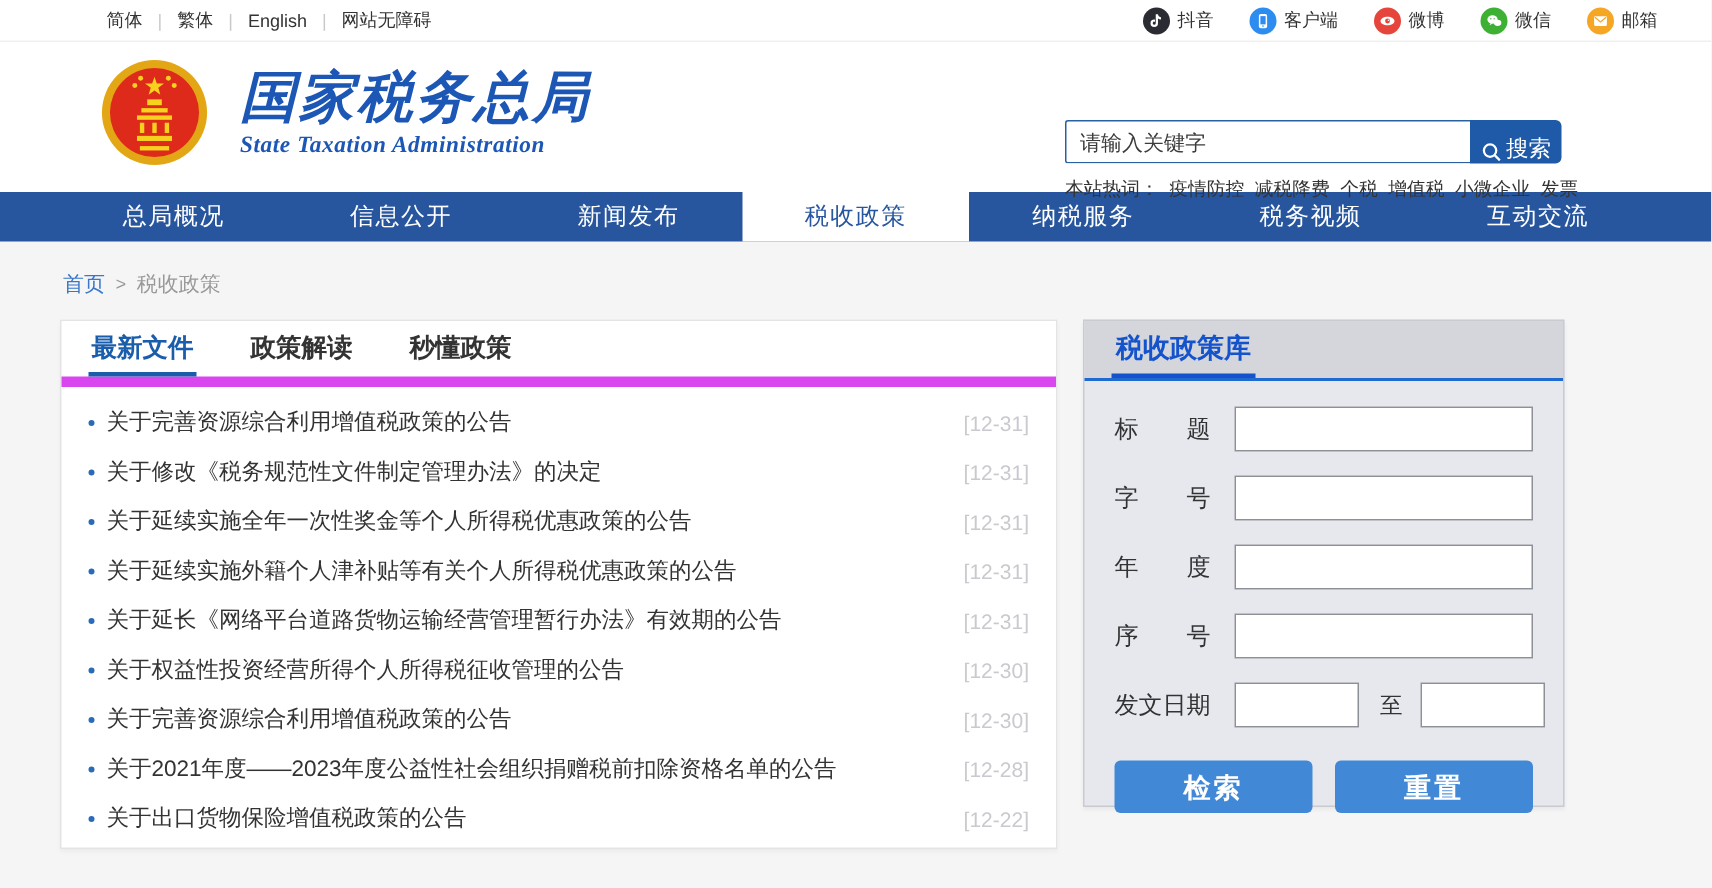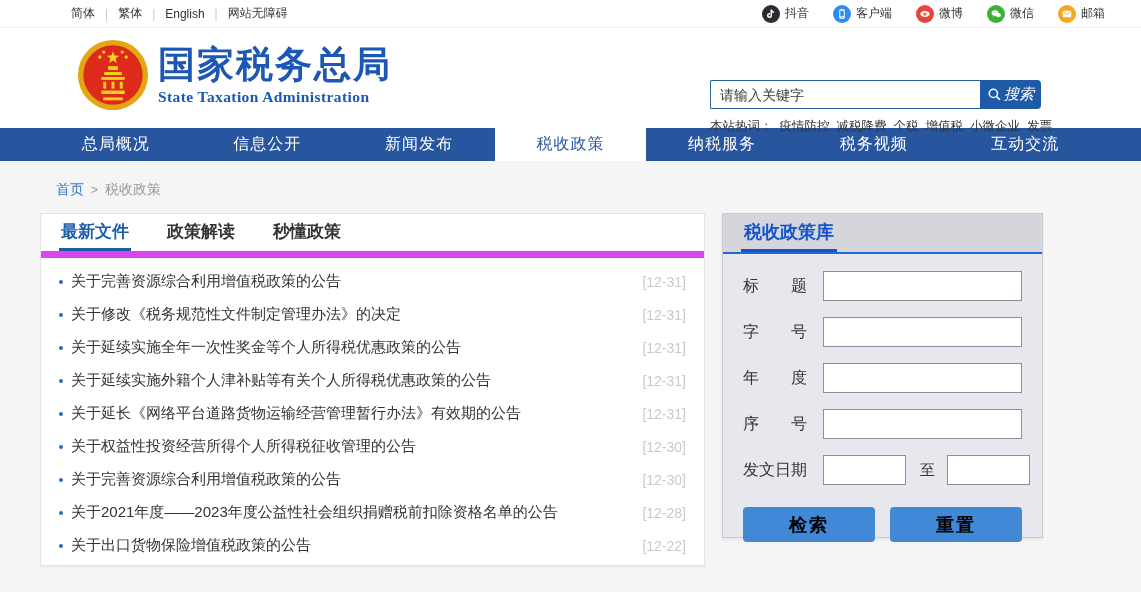--- a/index.html
+++ b/index.html
@@ -12,43 +12,43 @@
   .lang-links { display:flex; align-items:center; gap:10px;margin-left:36px; }
   .lang-links a { color:#333; text-decoration:none; cursor:pointer; }
   .lang-links .sep { color:#c9c9c9; }
   .social { display:flex; align-items:center; gap:24px; }
   .social-item { display:flex; align-items:center; gap:5px; cursor:pointer; color:#333; }
   .social-icon { width:18px; height:18px; border-radius:50%; display:inline-flex; align-items:center; justify-content:center; }
   .social-icon svg { width:12px; height:12px; }
 
   
   .header { height:100px; background:#fff; position:relative; }
-  .logo { position:absolute; left:76px; top:10px; display:flex; align-items:center; gap:8px; }
+  .logo { position:absolute; left:66px; top:10px; display:flex; align-items:center; gap:20px;font-style:italic; }
   .logo-text .cn { font-size:37px; font-weight:bold; color:#1c57b5; letter-spacing:2px; line-height:1.15; }
   .logo-text .en { font-family:"Liberation Serif","DejaVu Serif",serif; font-size:15.5px; font-weight:bold;
                    color:#1c57b5; letter-spacing:0.4px; margin-top:1px; }
   .search-wrap { position:absolute; left:710px; top:52px; width:332px; }
   .search-row { display:flex; }
   .search-input { width:270px; height:29px; border:1px solid #29609f; border-right:none; padding:0 9px;
                   font-size:14px; color:#333; outline:none; border-radius:2px 0 0 2px; }
   .search-input::placeholder { color:#3b3b3b; }
   .search-btn { width:61px; height:29px; background:#1f5aa8; color:#fff; border:none; font-size:15px;
-                border-radius:0 4px 4px 0; display:flex; align-items:center; justify-content:center; gap:2px; cursor:pointer;font-style:italic; }
+                border-radius:0 4px 4px 0; display:flex; align-items:flex-end; justify-content:center; gap:2px; cursor:pointer; }
   .hotwords { margin-top:9px; font-size:12.5px; color:#333; display:flex; gap:7px; flex-wrap:nowrap; white-space:nowrap; }
   .hotwords a { color:#333; text-decoration:none; cursor:pointer; }
 
   
   .nav { height:33px; background:#27569e; }
   .nav-inner { margin:0 40px; height:100%; display:flex; }
   .nav-item { flex:1; display:flex; align-items:center; justify-content:center; color:#fff; font-size:16px;
               font-weight:normal; cursor:pointer; letter-spacing:1px; }
   .nav-item.active { background:#fff; color:#27569e; }
 
   
-  .breadcrumb { padding:20px 0 14px 56px; font-size:14px; display:flex; align-items:center; gap:7px; }
+  .breadcrumb { padding:20px 0 14px 42px; font-size:14px; display:flex; align-items:center; gap:7px;font-family:Liberation Mono, monospace; }
   .breadcrumb .home { color:#3a77c9; text-decoration:none; cursor:pointer; }
   .breadcrumb .bsep { color:#999; font-size:12px; }
   .breadcrumb .current { color:#999; }
 
   
   .main { display:flex; padding:0 0 0 40px; align-items:flex-start; }
   .news-panel { width:665px; height:353px; background:#fff; border:1px solid #e4e4e6;
                 box-shadow:0 2px 3px rgba(0,0,0,0.04); }
   .tabs { height:44px; display:flex; align-items:stretch; gap:34px; padding:0 0 0 18px; border-bottom:7px solid #d946ef; }
   .tab { display:flex; align-items:center; font-size:17px; font-weight:bold; color:#333; cursor:pointer;
@@ -67,21 +67,21 @@
   .policy-header { height:40px; background:#d4d6dc; border-bottom:2px solid #1e6ad1; display:flex; align-items:stretch; }
   .policy-title { margin-left:18px; display:flex; align-items:center; font-size:18px; font-weight:bold;
                   color:#1553cc; border-bottom:3px solid #1553cc; padding:0 3px; }
   .policy-form { padding:17px 20px 0 20px; }
   .form-row { display:flex; align-items:center; margin-bottom:16px; }
   .field-label { width:64px; font-size:16px; color:#333; text-align:justify; text-align-last:justify; margin-right:16px; flex:0 0 auto; }
   .field-input { flex:1; height:30px; border:1px solid #8e9097; background:#fff; padding:0 6px; font-size:14px; outline:none; }
   .date-input { width:83px; height:30px; border:1px solid #8e9097; background:#fff; padding:0 5px; font-size:13px; outline:none; }
   .date-to { margin:0 12px 0 14px; font-size:15px; color:#333; }
   .btn-row { display:flex; justify-content:space-between; margin-top:22px; }
-  .form-btn { width:132px; height:35px; background:#4189d6; border:none; border-radius:4px; color:#000000;
+  .form-btn { width:132px; height:35px; background:#4189d6; border:none; border-radius:4px; color:#ffffff;
               font-size:18px; font-weight:bold; cursor:pointer; letter-spacing:2px; }
 </style>
 </head>
 <body>
 
 <div class="page">
 
   <div class="topbar">
     <div class="lang-links">
 

